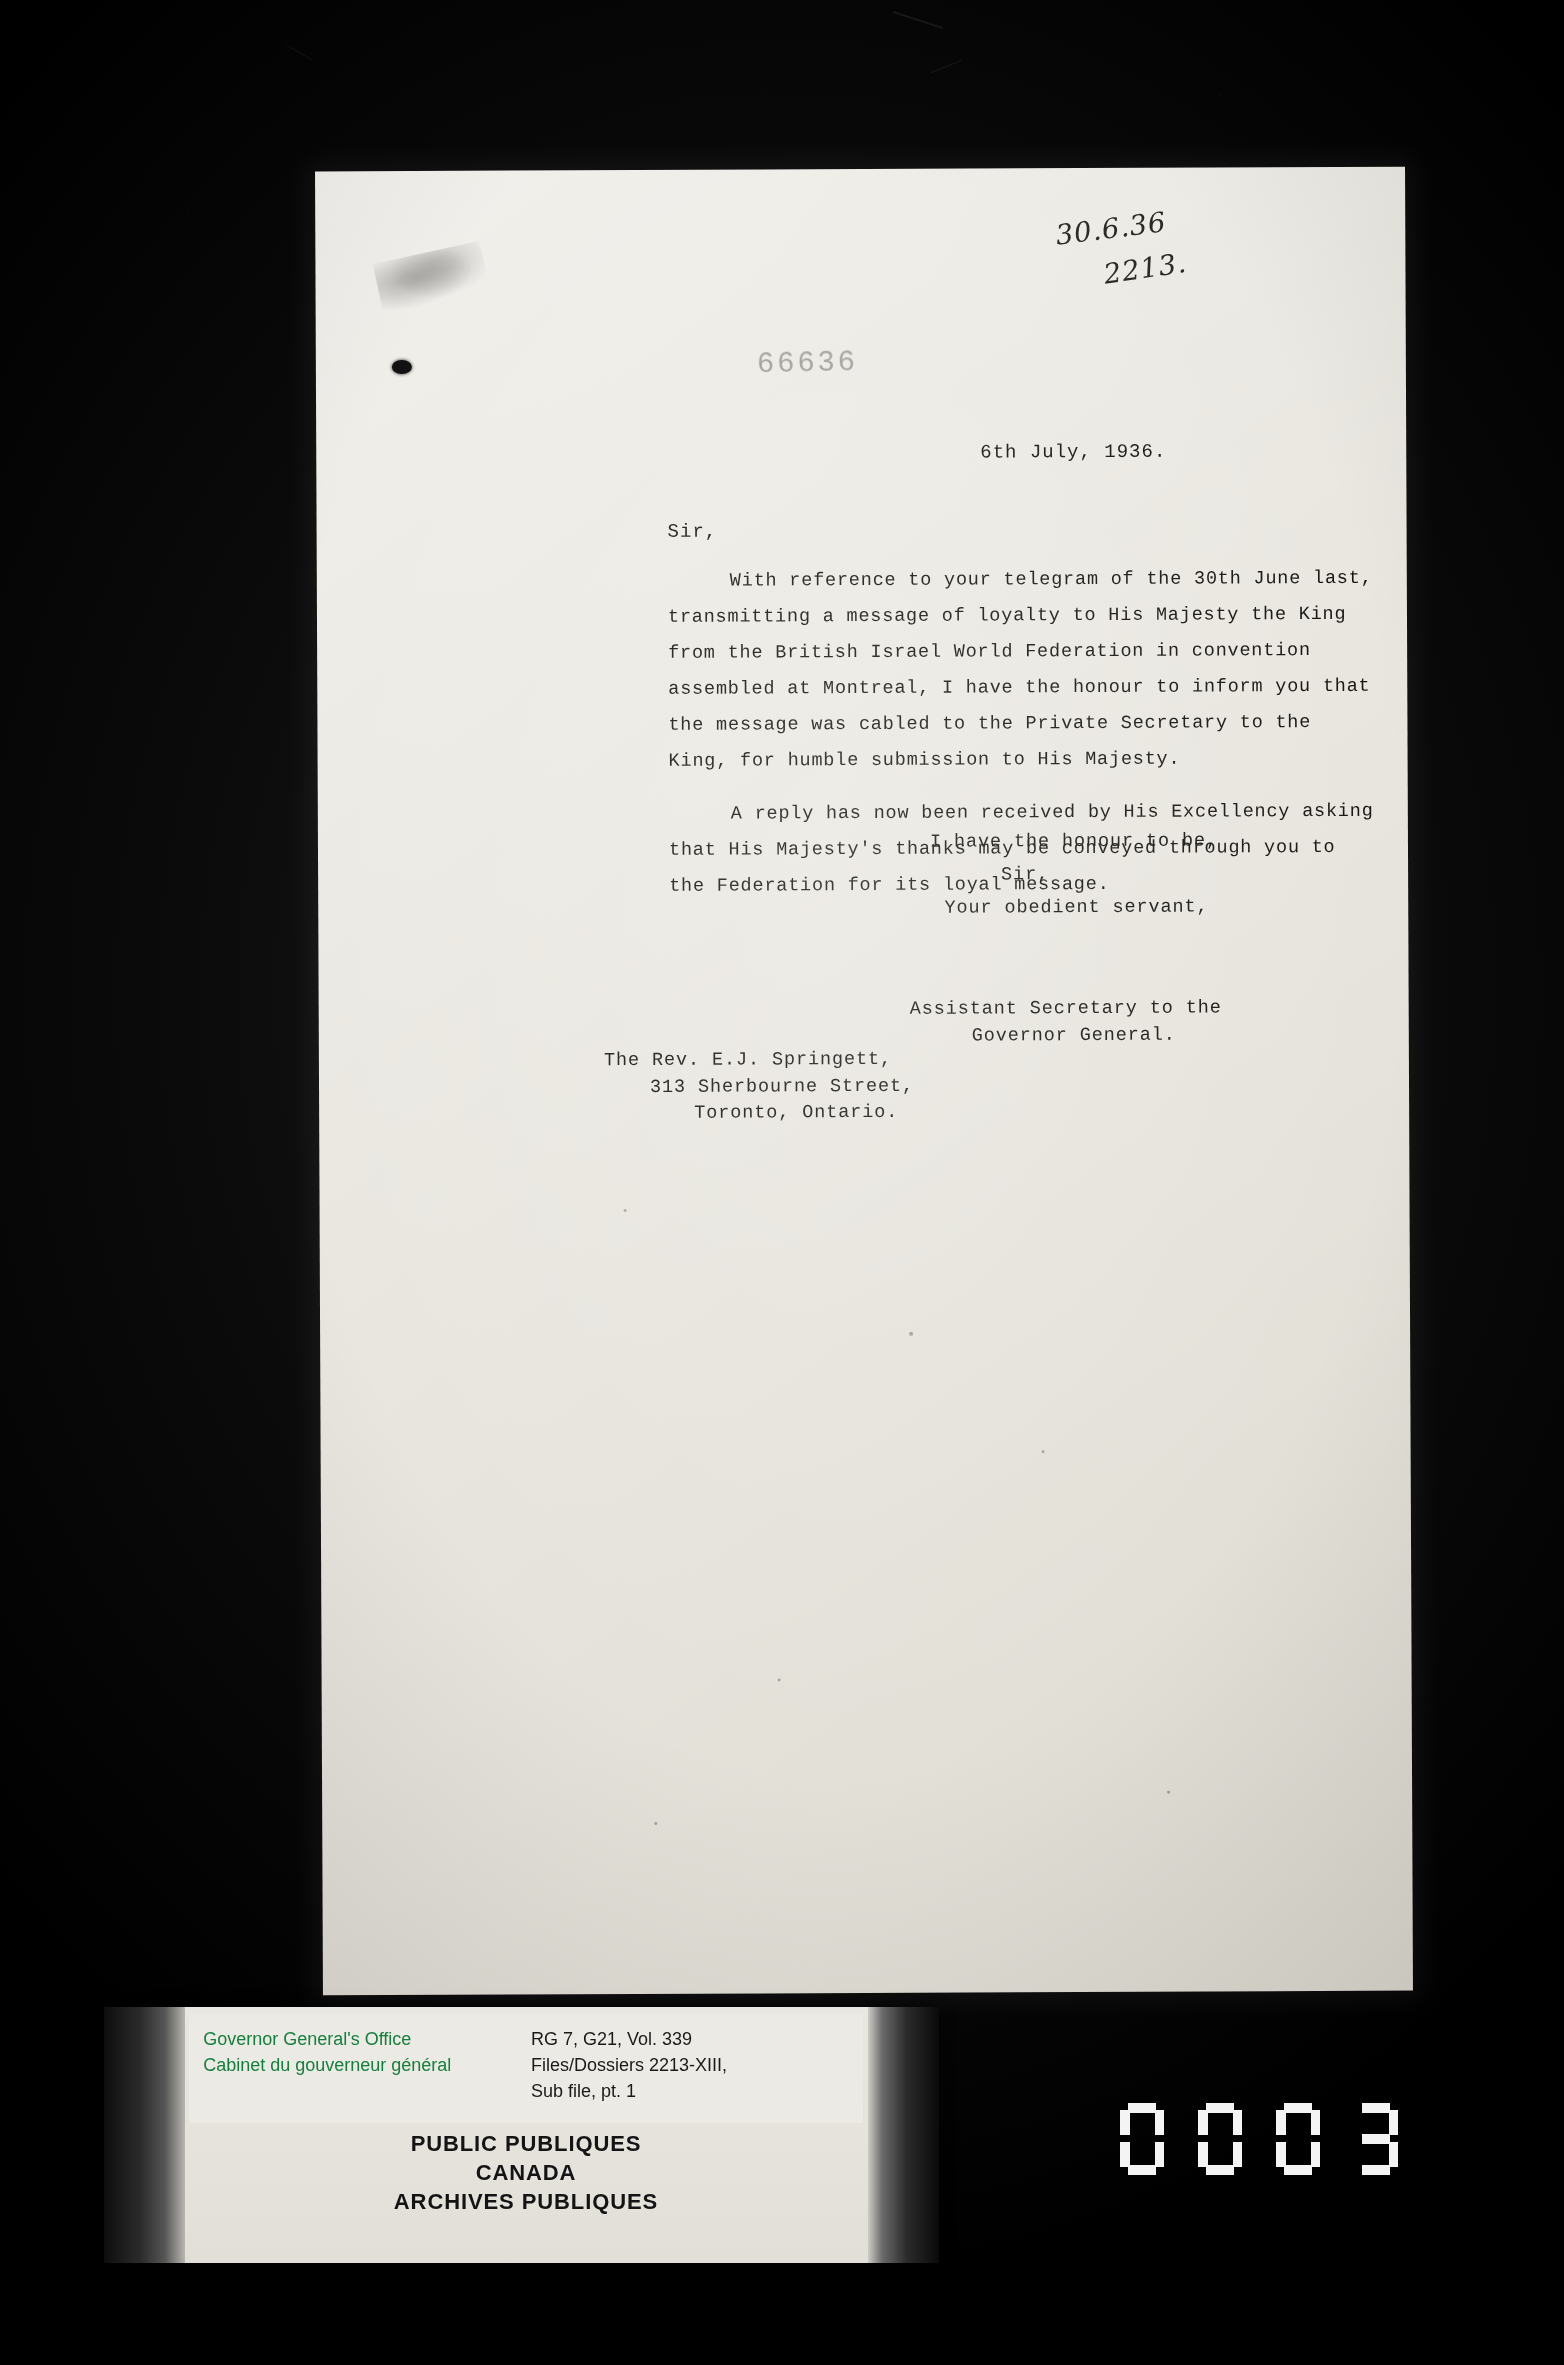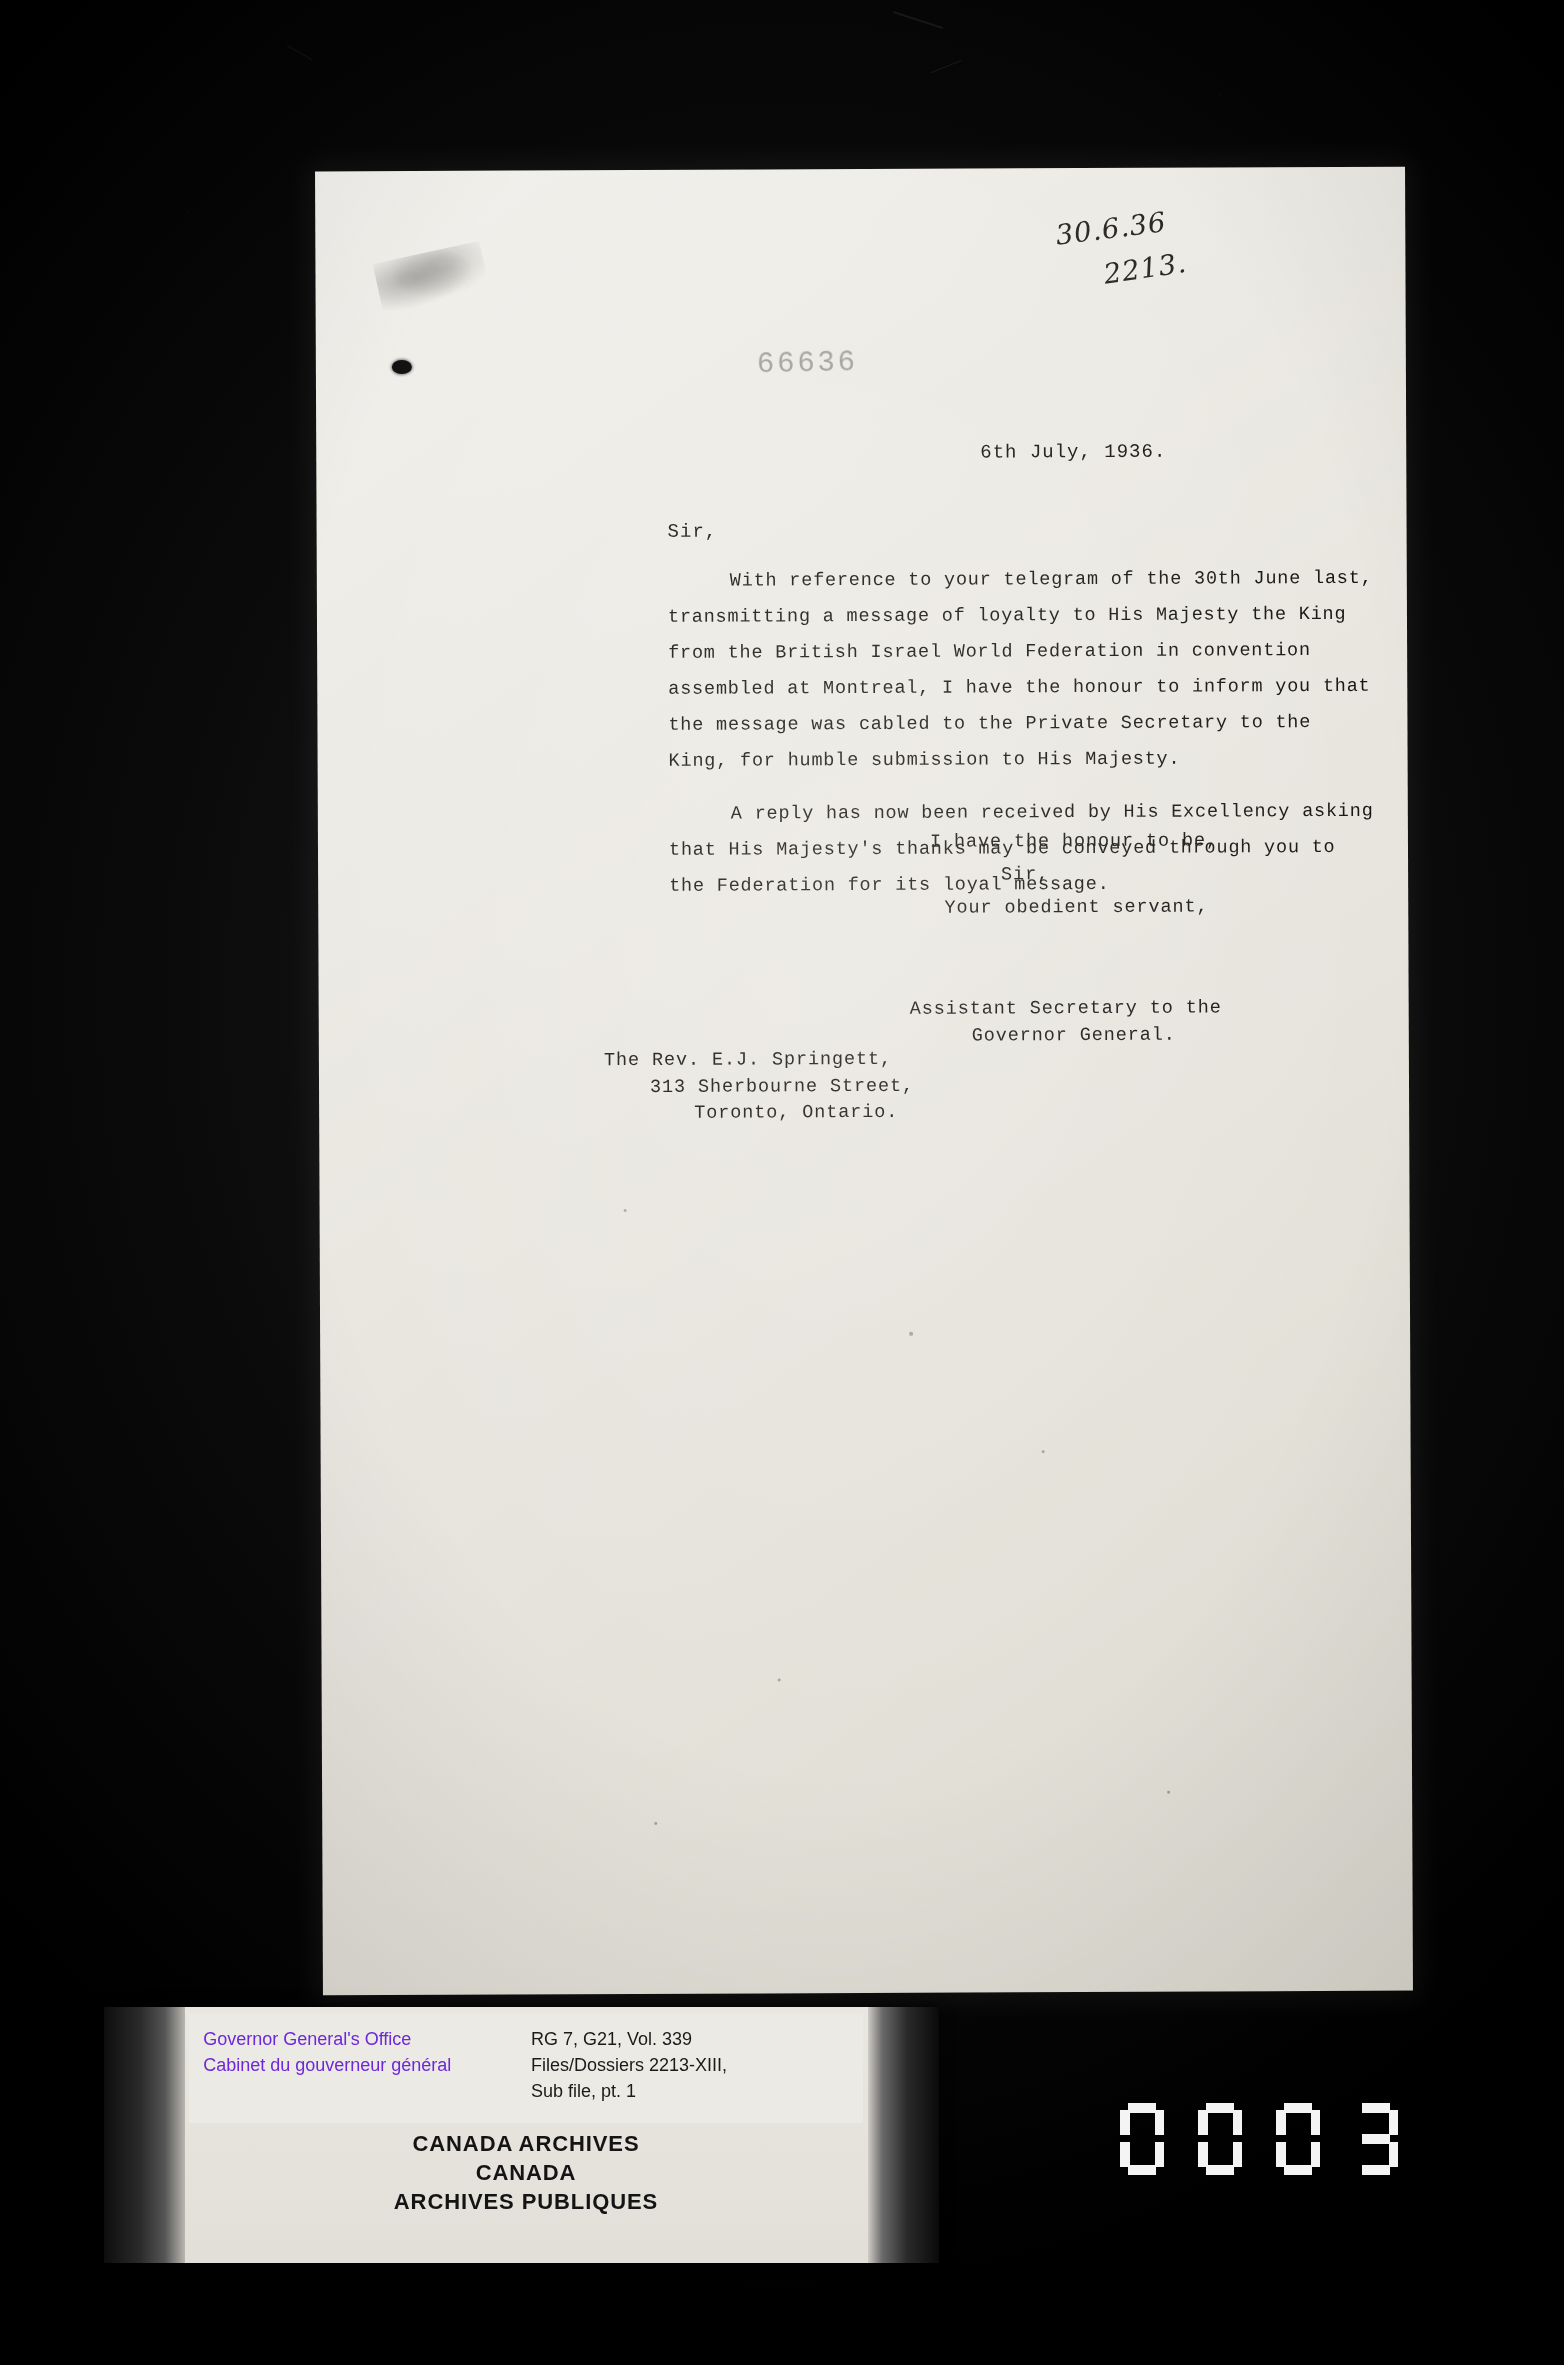--- a/index.html
+++ b/index.html
@@ -226,21 +226,21 @@
     padding: 12.3px 0 0 0;
     box-sizing: border-box;
   }
   .label-col-left {
     width: 342px;
     padding-left: 14.2px;
     box-sizing: border-box;
     font-family: "Liberation Sans", sans-serif;
     font-size: 18px;
     line-height: 26px;
-    color: #6d28d9;
+    color: #15803d;
   }
   .label-col-right {
     flex: 1;
     font-family: "Liberation Sans", sans-serif;
     font-size: 18px;
     line-height: 26px;
     color: #1a1a1a;
   }
   .label-bottom {
     position: absolute;
@@ -356,21 +356,21 @@
       <div>Cabinet du gouverneur général</div>
     </div>
     <div class="label-col-right">
       <div>RG 7, G21, Vol. 339</div>
       <div>Files/Dossiers 2213-XIII,</div>
       <div>Sub file, pt. 1</div>
     </div>
   </div>
 
   <div class="label-bottom">
-    <div>CANADA ARCHIVES</div>
+    <div>PUBLIC PUBLIQUES</div>
     <div>CANADA</div>
     <div>ARCHIVES PUBLIQUES</div>
   </div>
 </div>
 
 <div class="frame-counter">
   <div class="digit zero">
     <div class="seg h s-top"></div>
       <div class="seg h s-bot"></div>
     <div class="seg v s-tl"></div>

